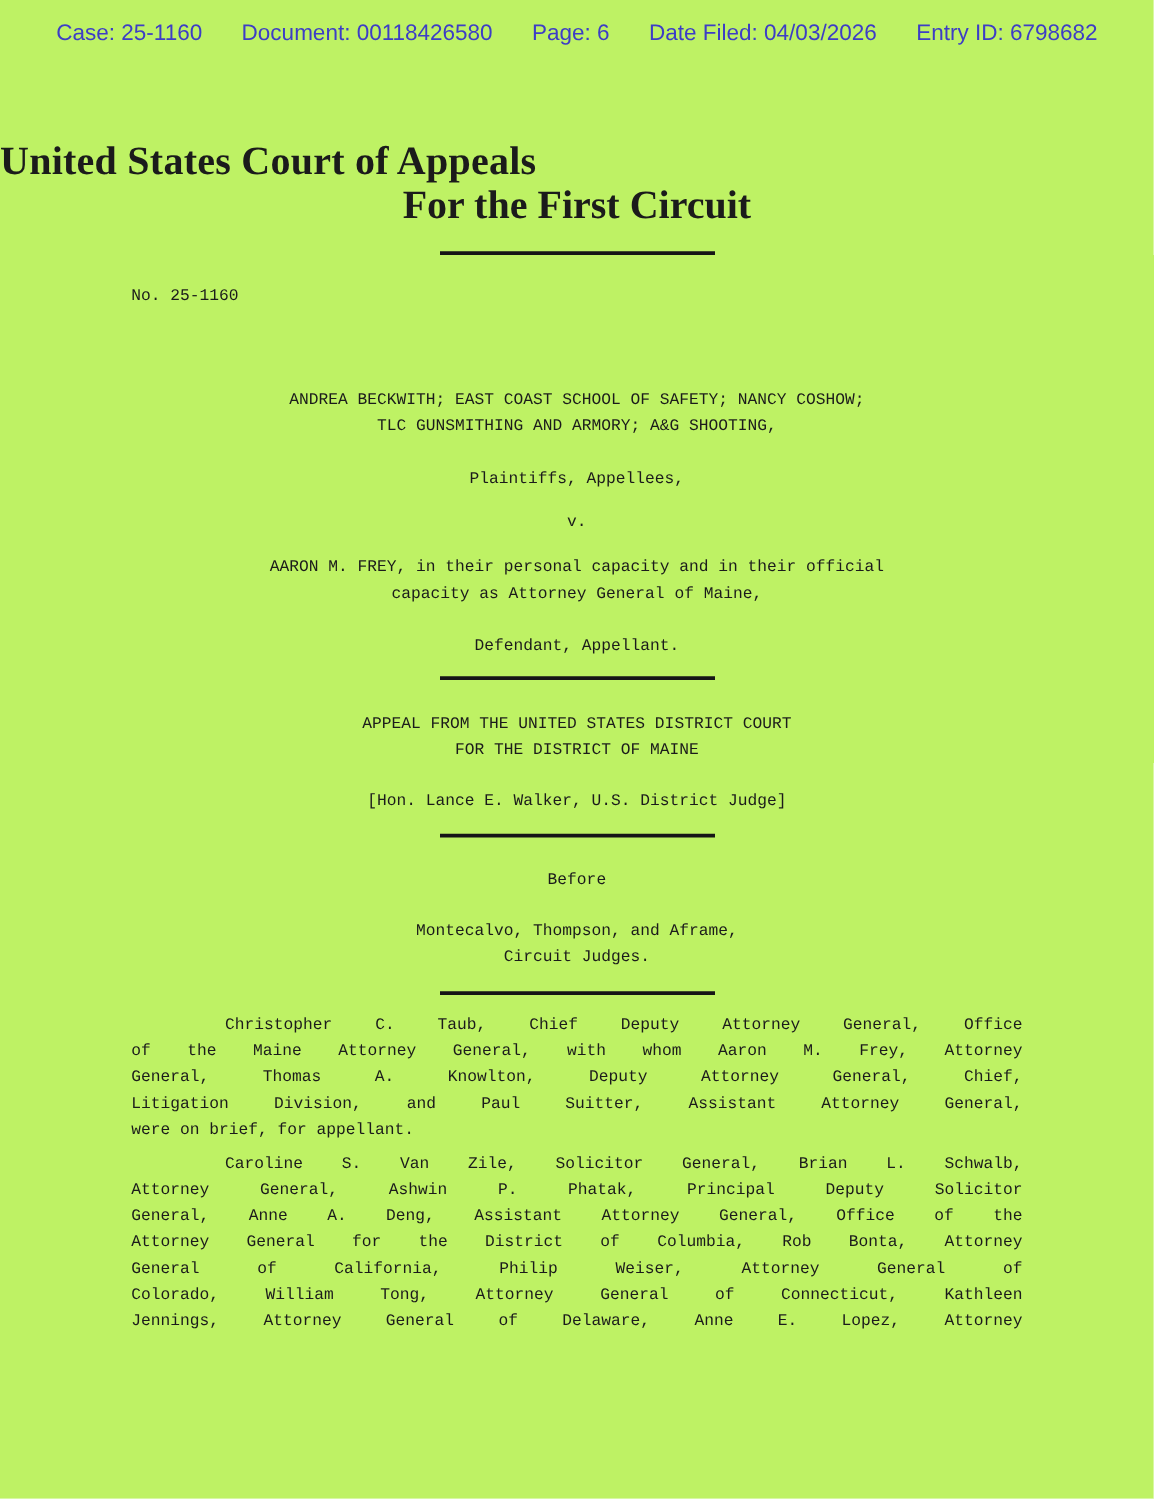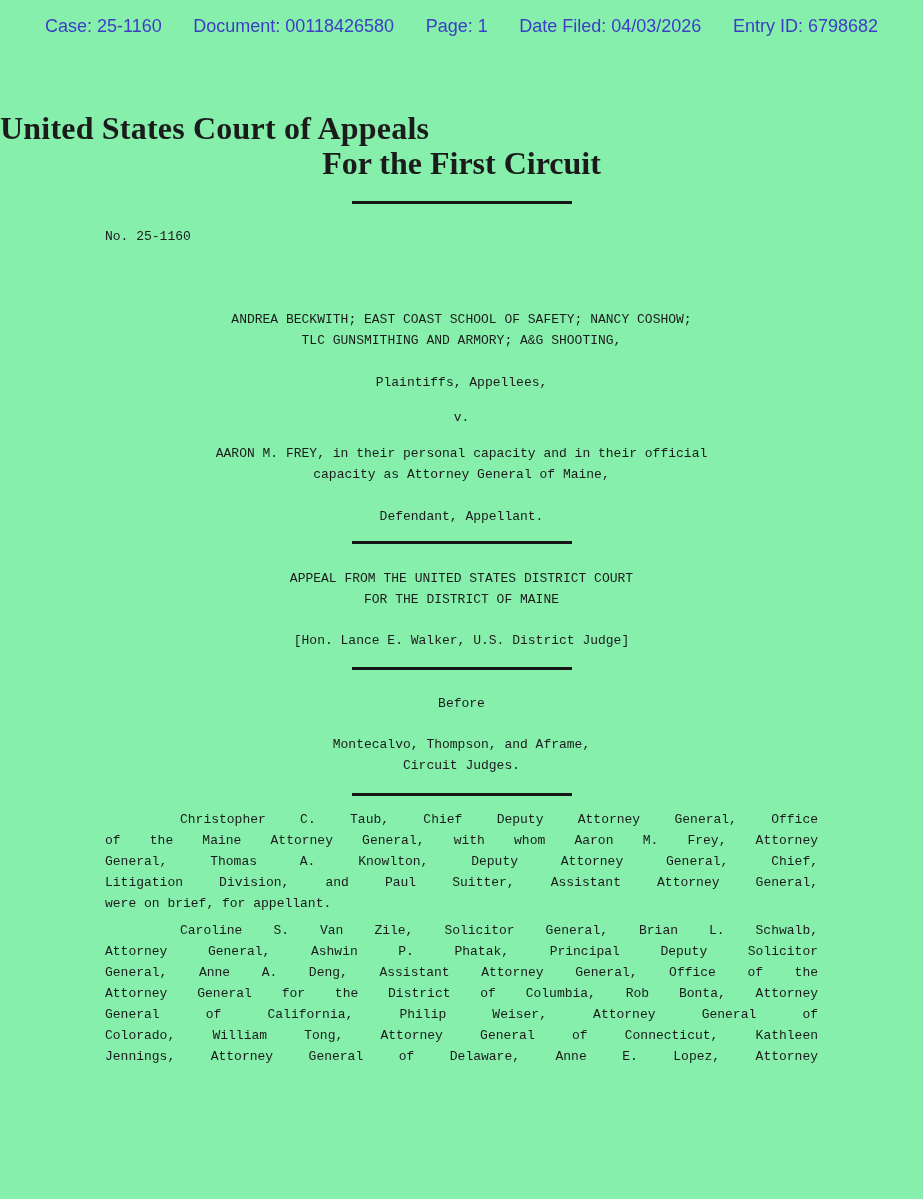--- a/index.html
+++ b/index.html
@@ -1,20 +1,20 @@
 <!DOCTYPE html>
 <html><head>
 <meta charset="utf-8">
 <style>
   html, body { margin: 0; padding: 0; background: #ffffff; }
   #page {
     position: relative;
     width: 923px;
     height: 1199px;
-    background: #86efac;
+    background: #bef264;
     color: #1b1b1b;
     overflow: hidden;
   }
   
   .docket {
     display: flex;
     justify-content: space-between;
     padding: 16px 45px 0 45px;
     font-family: "Liberation Sans", sans-serif;
     font-size: 18px;
@@ -72,21 +72,21 @@
   .u { text-underline-offset: 2px; }
 </style>
 </head>
 <body>
 
 <div id="page">
 
   <div class="docket" style="color: rgb(61, 61, 198);">
     <span>Case: 25-1160</span>
     <span>Document: 00118426580</span>
-    <span>Page: 1</span>
+    <span>Page: 6</span>
     <span>Date Filed: 04/03/2026</span>
     <span>Entry ID: 6798682</span>
   </div>
 
   <div class="court-title">United States Court of Appeals</div>
   <div class="court-subtitle">For the First Circuit</div>
   <div class="rule mt24"></div>
 
   <div class="mono case-no">No. 25-1160</div>
 

